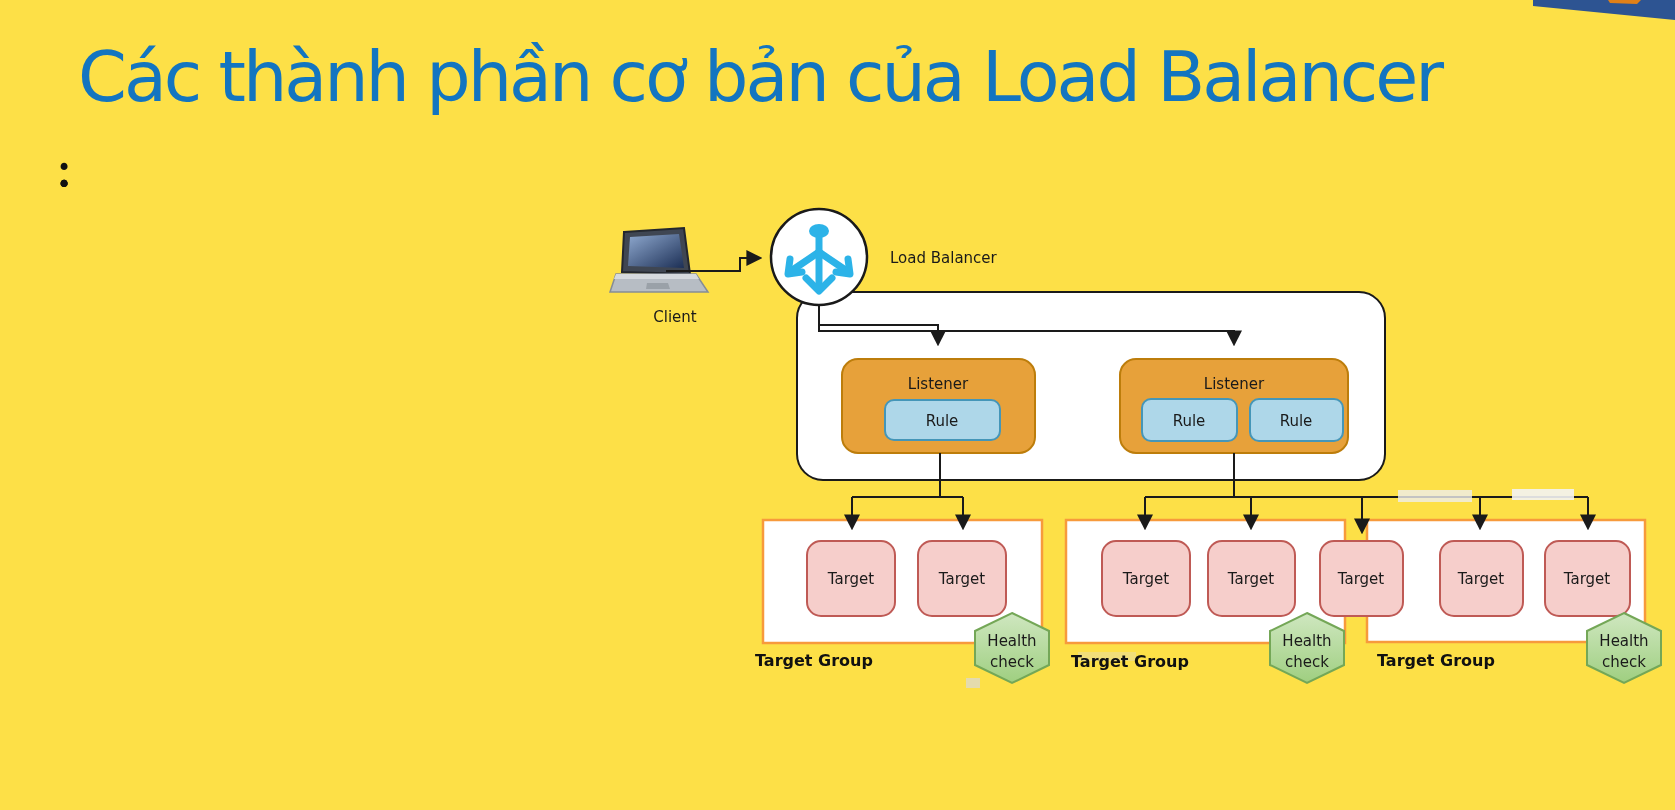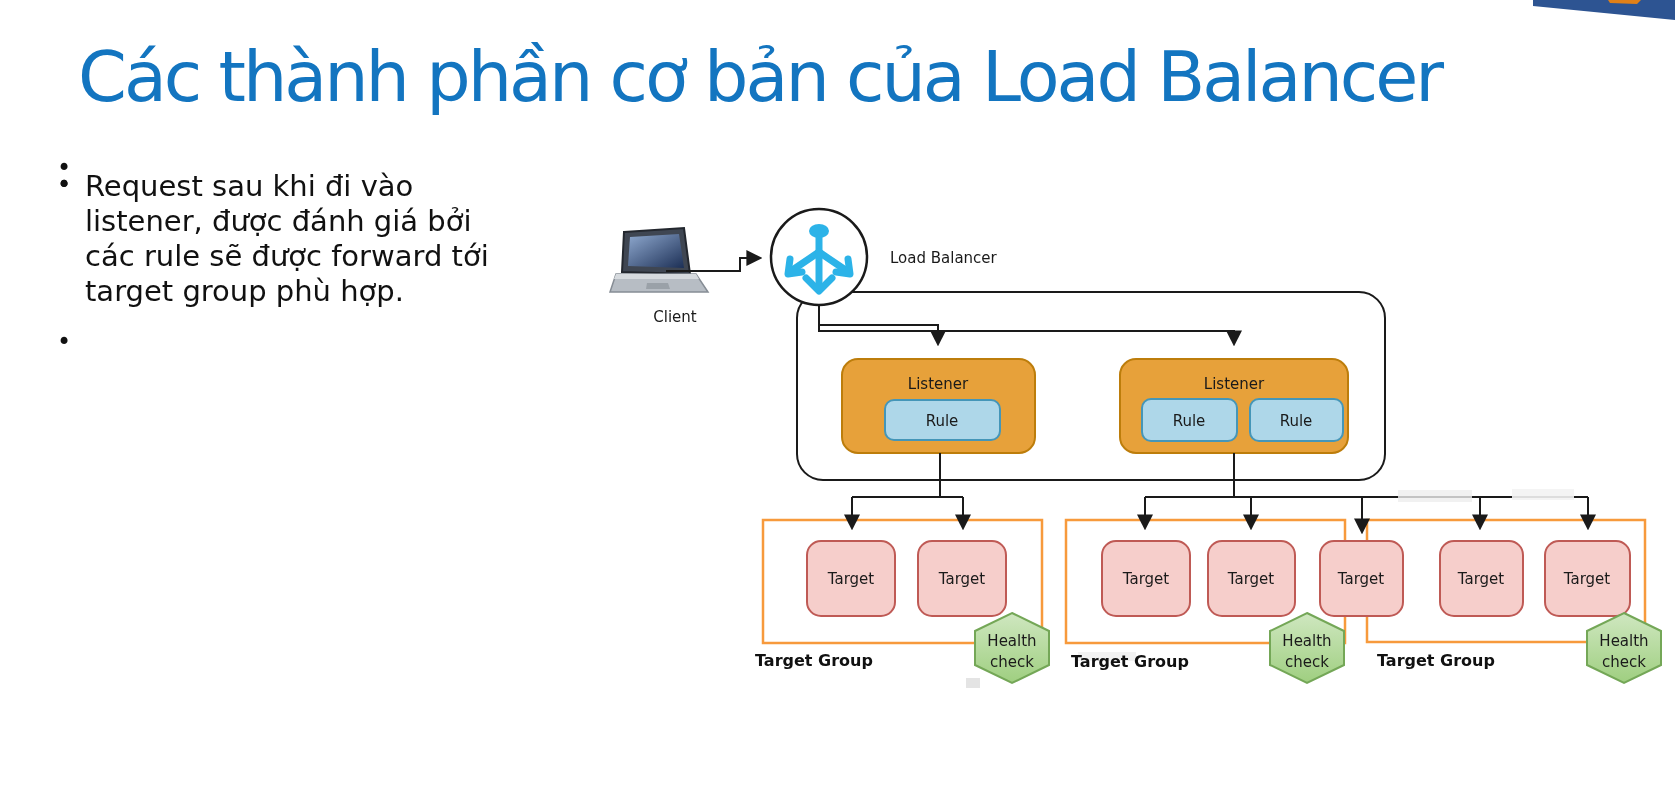--- a/index.html
+++ b/index.html
@@ -1,19 +1,19 @@
 <!DOCTYPE html>
 <html><head>
 <meta charset="utf-8">
 <style>
   html,body{margin:0;padding:0;background:#888;}
   .stage{
     position:relative;
     width:1675px;height:810px;
-    background:#ffffff;
+    background:#fde047;
     overflow:hidden;
     font-family:"DejaVu Sans","Liberation Sans",sans-serif;
   }
   .title{
     position:absolute;left:78px;top:42px;
     font-size:70px;line-height:1;letter-spacing:-3px;
     color:#1375c0;white-space:nowrap;
   }
   .bullets{
     position:absolute;left:55px;top:152px;width:500px;
@@ -49,24 +49,20 @@
   <div class="bullets">
     <div class="bullet">
       <span class="dot">•</span>
     </div>
     <div class="bullet">
       <span class="dot">•</span>
     </div>
     <div class="bullet">
       
       <span class="dot">•</span>
-      <span class="txt">Request sau khi đi vào
-listener, được đánh giá bởi
-các rule sẽ được forward tới
-target group phù hợp.</span>
     </div>
     <div class="bullet">
       <span class="dot">•</span>
     </div>
   </div>
 
   <svg class="diagram" width="1675" height="810" viewBox="0 0 1675 810">
     <defs>
       <marker id="arw" viewBox="0 0 10 10" refX="8.5" refY="5" markerWidth="8" markerHeight="8" orient="auto">
         <path d="M0,0 L10,5 L0,10 z" fill="#1a1a1a"></path>

